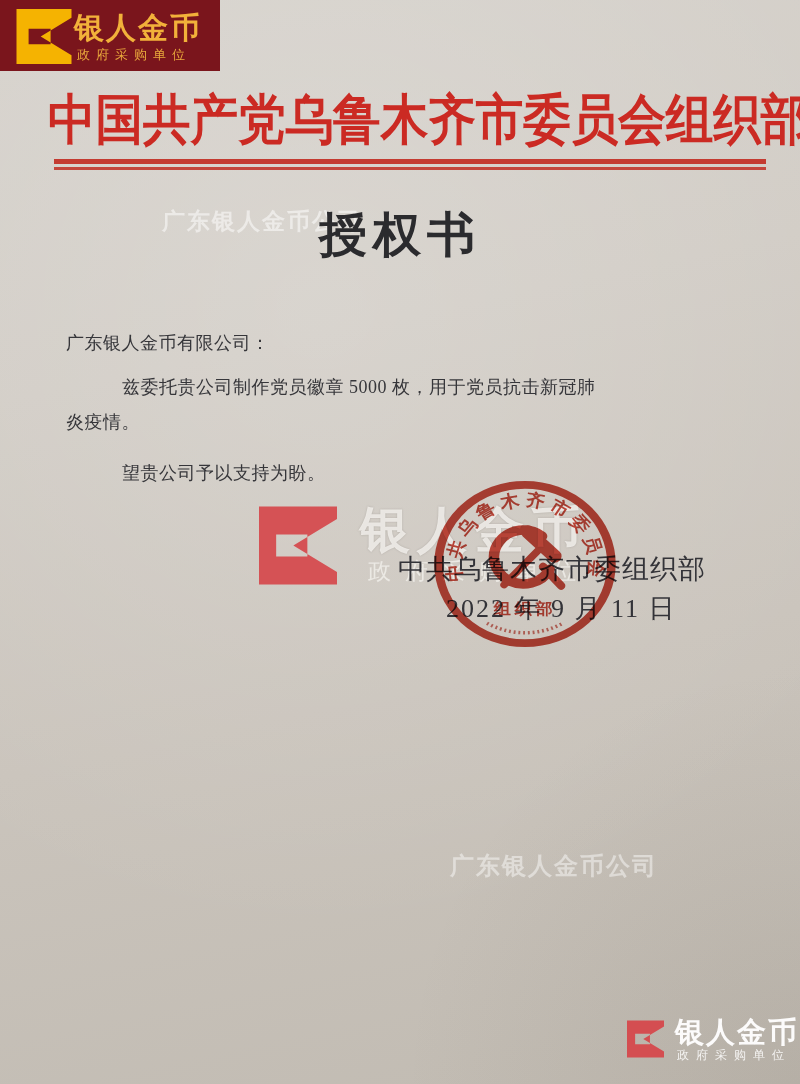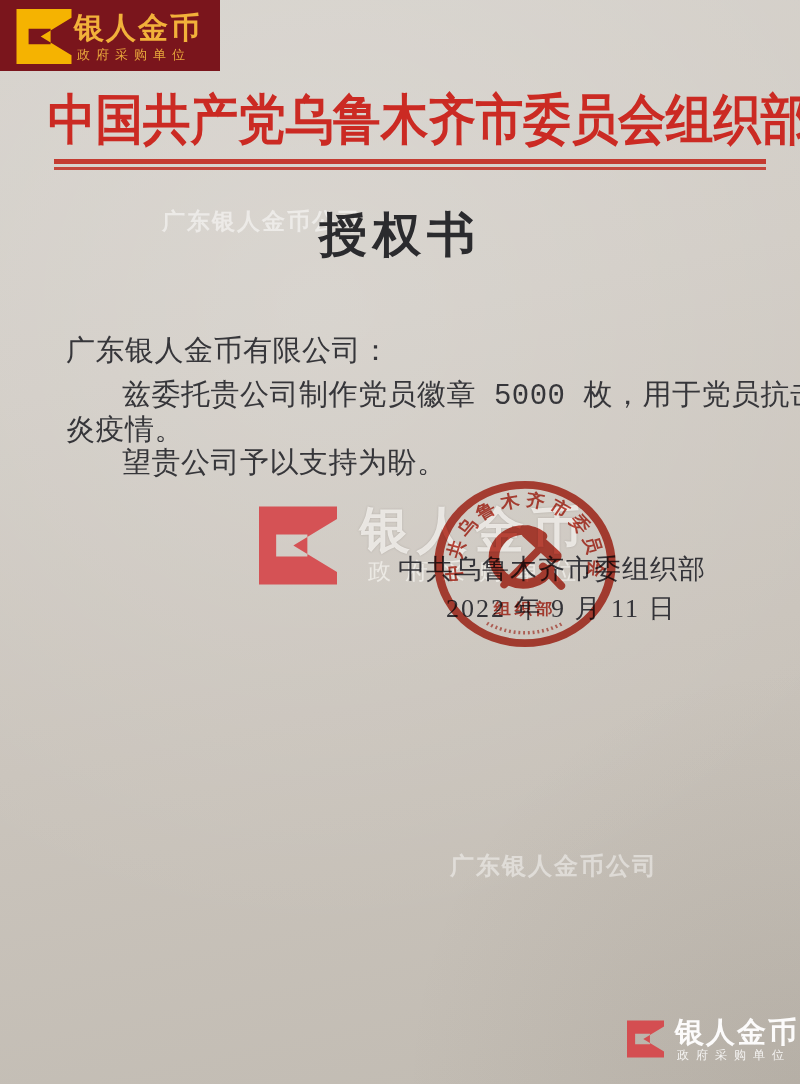--- a/index.html
+++ b/index.html
@@ -41,25 +41,25 @@
     color:rgba(247,245,241,0.80);white-space:nowrap;
     font-family:"Liberation Sans","DejaVu Sans",sans-serif;
     text-shadow:0 0 2px rgba(110,104,96,0.35);}
   .wm-center-tagline{left:368px;top:556px;font-size:23px;letter-spacing:14px;
     color:rgba(247,245,241,0.70);white-space:nowrap;
     font-family:"Liberation Sans","DejaVu Sans",sans-serif;}
 
   
   .letter-title{left:0;right:0;top:203px;text-align:center;font-size:48px;font-weight:bold;
     color:#2b2b2e;letter-spacing:6px;}
-  .bodyline{color:#36363a;font-size:29px;letter-spacing:0.5px;white-space:nowrap;font-family:Liberation Mono, monospace;}
+  .bodyline{color:#36363a;font-size:18px;letter-spacing:0.5px;white-space:nowrap;}
   .l1{left:66px;top:331px;}
   .l2{left:122px;top:375px;}
   .l3{left:66px;top:410px;}
-  .l4{left:122px;top:443px;}
+  .l4{left:122px;top:461px;}
   .signature{left:398px;top:551px;font-size:27px;color:#333338;letter-spacing:1px;white-space:nowrap;}
   .dateline{left:446px;top:591px;font-size:26px;color:#333338;letter-spacing:2px;white-space:nowrap;}
 
   
   .seal{left:430px;top:477px;width:190px;height:174px;mix-blend-mode:multiply;opacity:0.92;}
 
   
   .badge2-mark{left:627px;top:1017px;width:37px;height:44px;opacity:0.95;}
   .badge2-name{left:675px;top:1013px;font-size:29px;font-weight:bold;letter-spacing:2px;
     color:rgba(255,255,255,0.95);white-space:nowrap;

